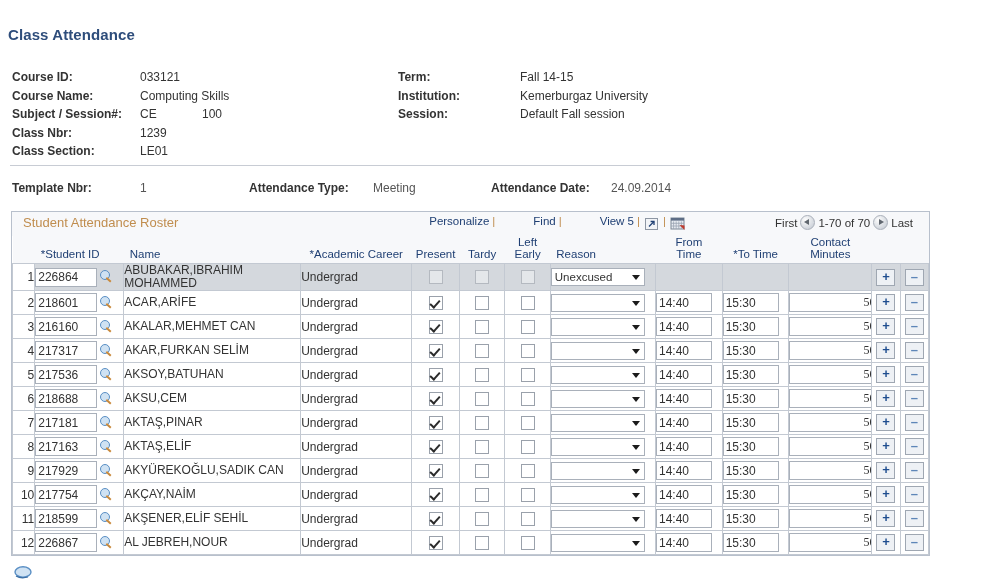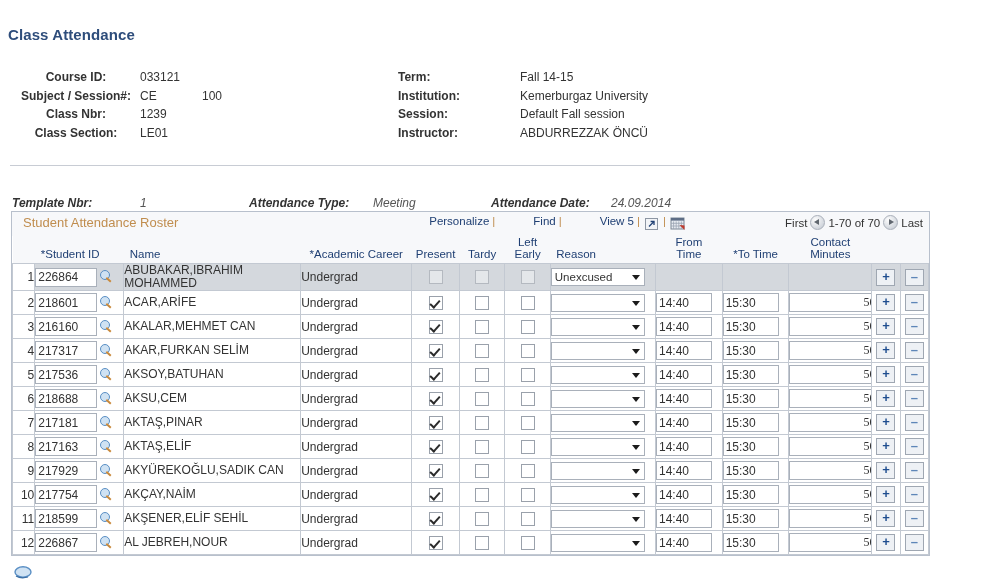--- a/index.html
+++ b/index.html
@@ -19,32 +19,32 @@
     letter-spacing:0.1px;
   }
 
   
   .hdr{position:absolute;left:0;top:68px;width:990px;}
   .hdr-col{position:absolute;}
   .hdr-left{left:12px;top:0;}
   .hdr-right{left:398px;top:0;}
   .hdr-row{height:18.5px;line-height:18.5px;white-space:nowrap;}
   .hdr-lbl{display:inline-block;font-weight:bold;color:#333;font-size:12px;}
-  .hdr-left .hdr-lbl{width:128px;text-align:center;}
+  .hdr-left .hdr-lbl{width:128px;}
   .hdr-right .hdr-lbl{width:122px;}
   .hdr-val{display:inline-block;color:#333;font-size:12px;}
   .hdr-val.sub{width:62px;}
 
   .rule{
     position:absolute;left:10px;top:165px;width:680px;height:1px;
     background:#c8ccd4;
   }
 
   
-  .tmpl{position:absolute;left:0;top:196px;width:990px;height:20px;font-style:italic;}
+  .tmpl{position:absolute;left:0;top:181px;width:990px;height:20px;}
   .tmpl span{position:absolute;white-space:nowrap;font-size:12px;}
   .tmpl .l{font-weight:bold;color:#333;}
   .tmpl .v{color:#555;}
   .t1{left:12px;}  .t1v{left:140px;}
   .t2{left:249px;} .t2v{left:373px;}
   .t3{left:491px;} .t3v{left:611px;}
 
   
   .grid{
     position:absolute;left:11px;top:211px;width:919px;
@@ -62,21 +62,21 @@
   .grid-tools{
     position:absolute;right:242px;top:3px;
     font-size:11.5px;color:#1f3f73;white-space:nowrap;
   }
   .grid-tools a{color:#1f3f73;text-decoration:none;cursor:pointer;margin-left:35px;}
   .grid-tools .sep{color:#c08d4e;padding:0 3px;}
   .ico-btn{
     display:inline-block;vertical-align:-3px;margin:0 1px;cursor:pointer;
   }
   .grid-nav{
-    position:absolute;right:6px;top:3px;
+    position:absolute;right:16px;top:3px;
     font-size:11.5px;color:#333;white-space:nowrap;
   }
   .grid-nav .lnk{color:#333;cursor:pointer;}
   .navarrow{
     display:inline-block;width:13px;height:13px;border-radius:50%;
     background:radial-gradient(circle at 35% 30%,#fdfdfd,#cfd4db 75%,#aeb4bd);
     border:1px solid #aab0ba;vertical-align:-3px;position:relative;
     margin:0 3px;cursor:pointer;
   }
   .navarrow:after{
@@ -195,42 +195,42 @@
 <div class="page">
 
   <div class="page-title">Class Attendance</div>
 
   <div class="hdr">
     <div class="hdr-col hdr-left">
       <div class="hdr-row">
         <span class="hdr-lbl">Course ID:</span><span class="hdr-val">033121</span>
       </div>
       <div class="hdr-row">
+        <span class="hdr-lbl">Course Name:</span><span class="hdr-val">Computing Skills</span>
+      </div>
+      <div class="hdr-row">
         <span class="hdr-lbl">Subject / Session#:</span><span class="hdr-val sub">CE</span><span class="hdr-val">100</span>
       </div>
       <div class="hdr-row">
         <span class="hdr-lbl">Class Nbr:</span><span class="hdr-val">1239</span>
       </div>
       <div class="hdr-row">
         <span class="hdr-lbl">Class Section:</span><span class="hdr-val">LE01</span>
       </div>
     </div>
 
     <div class="hdr-col hdr-right">
       <div class="hdr-row">
         <span class="hdr-lbl">Term:</span><span class="hdr-val">Fall 14-15</span>
       </div>
       <div class="hdr-row">
         <span class="hdr-lbl">Institution:</span><span class="hdr-val">Kemerburgaz University</span>
       </div>
       <div class="hdr-row">
         <span class="hdr-lbl">Session:</span><span class="hdr-val">Default Fall session</span>
-      </div>
-      <div class="hdr-row">
-        <span class="hdr-lbl">Instructor:</span><span class="hdr-val">ABDURREZZAK ÖNCÜ</span>
       </div>
     </div>
   </div>
 
   <div class="rule"></div>
 
   <div class="tmpl">
     <span class="l t1">Template Nbr:</span>
     <span class="v t1v">1</span>
     <span class="l t2">Attendance Type:</span>

